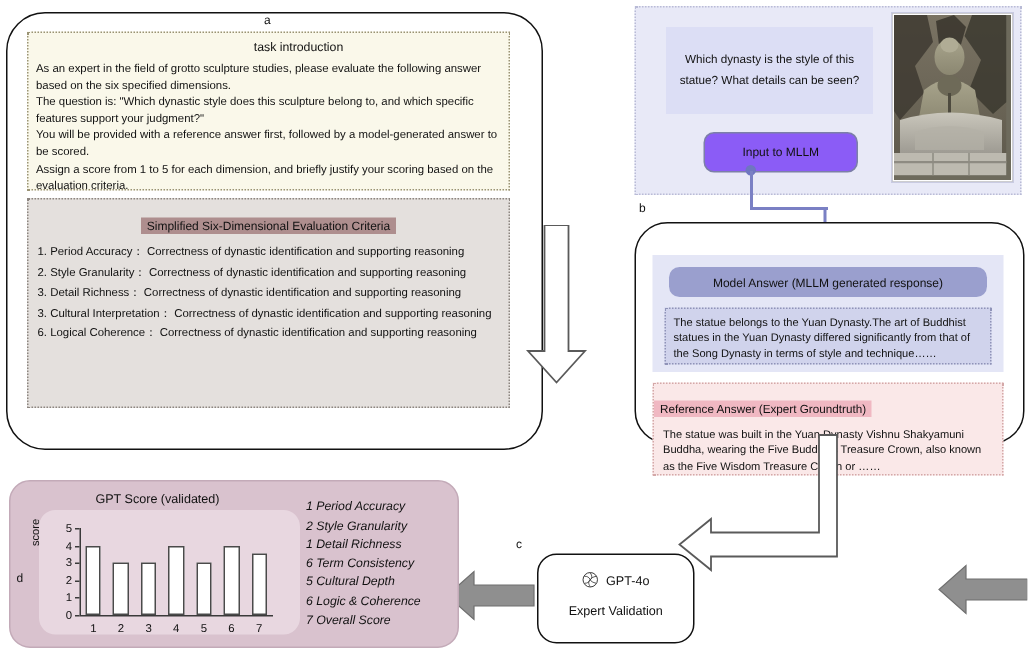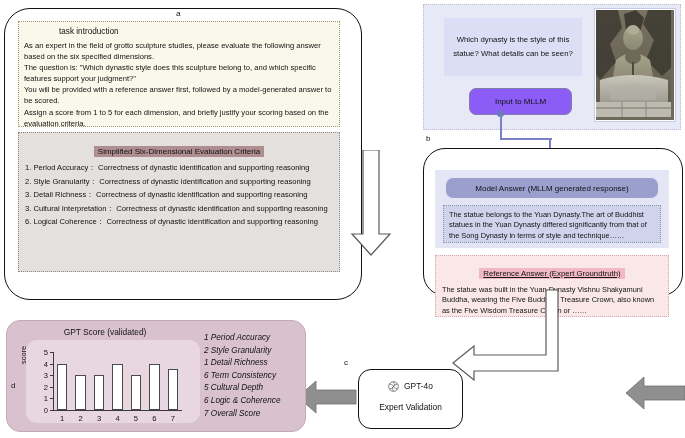--- a/index.html
+++ b/index.html
@@ -6,21 +6,21 @@
   body{width:685px;height:438px;position:relative;overflow:hidden;
        font-family:"Liberation Sans","DejaVu Sans",sans-serif;color:#1a1a1a;}
   .abs{position:absolute;}
 
   
   #panel-a{left:4px;top:8px;width:356px;height:290px;
            border:1.4px solid #111;border-radius:26px;background:#fff;}
   #label-a{left:176px;top:9px;font-size:8px;color:#111;}
   #task-box{left:18px;top:21px;width:322px;height:106px;
             background:#faf8ea;border:1px dotted #9a9374;box-sizing:border-box;}
-  #task-title{margin:5px 0 4px 0;font-size:8.2px;color:#111;padding-left:40px;}
+  #task-title{margin:5px 0 4px 0;text-align:center;font-size:8.2px;color:#111;padding-left:40px;}
   #task-body{padding:0 5px 0 5px;font-size:7.6px;line-height:11.1px;color:#111;}
   #crit-box{left:18px;top:132px;width:322px;height:140px;
             background:#e4e0dd;border:1px dotted #8c8580;box-sizing:border-box;}
   #crit-title{margin:7px auto 3px auto;text-align:center;}
   #crit-title span{background:#ae8e8e;padding:1px 4px;font-size:8px;color:#111;}
   #crit-sub{text-align:center;font-size:7.6px;margin-bottom:5px;color:#111;}
   .crit-row{font-size:7.6px;line-height:13.6px;padding-left:6px;color:#111;}
 
   
   #panel-q{left:423px;top:4px;width:258px;height:126px;
@@ -50,30 +50,30 @@
   #label-b{left:426px;top:134px;font-size:8px;color:#111;}
   #ma-wrap{left:435px;top:170px;width:234px;height:78px;background:#e4e6f6;}
   #ma-title{left:446px;top:178px;width:212px;height:20px;background:#9a9fce;
             border-radius:7px;font-size:8px;color:#111;
             display:flex;align-items:center;justify-content:center;}
   #ma-body{left:443px;top:205px;width:218px;height:38px;background:#d0d3ec;
            border:1px dotted #8f93b8;box-sizing:border-box;
            font-size:7.4px;line-height:10.4px;padding:4px 5px;color:#111;}
   #ra-wrap{left:435px;top:255px;width:234px;height:62px;background:#fae8e8;
            border:1px dotted #d4a8a8;box-sizing:border-box;}
-  #ra-title{margin:6px auto 5px auto;text-align:center;text-decoration:underline;}
+  #ra-title{margin:6px auto 5px auto;text-align:left;}
   #ra-title span{background:#f0b8c2;padding:1px 4px;font-size:7.8px;color:#111;}
   #ra-body{font-size:7.4px;line-height:10.4px;padding:0 6px;color:#111;}
 
   
   #panel-c{left:358px;top:369px;width:103px;height:58px;background:#fff;
            border:1.4px solid #111;border-radius:13px;}
   #label-c{left:344px;top:358px;font-size:8px;color:#111;}
   #c-row{position:absolute;left:0;top:11px;width:100%;
-         display:flex;align-items:flex-start;justify-content:center;gap:5px;}
+         display:flex;align-items:center;justify-content:center;gap:5px;}
   #c-title{font-size:8.4px;color:#111;}
   #c-sub{position:absolute;left:0;top:32px;width:100%;text-align:center;
          font-size:8.4px;color:#111;}
 
   
   .blockarrow{stroke:#5a5a5a;stroke-width:1.2;fill:#ffffff;}
 
   
   #panel-d{left:6px;top:320px;width:300px;height:112px;background:#d9c2ce;
            border-radius:14px;border:1px solid #c3aab8;box-sizing:border-box;}

